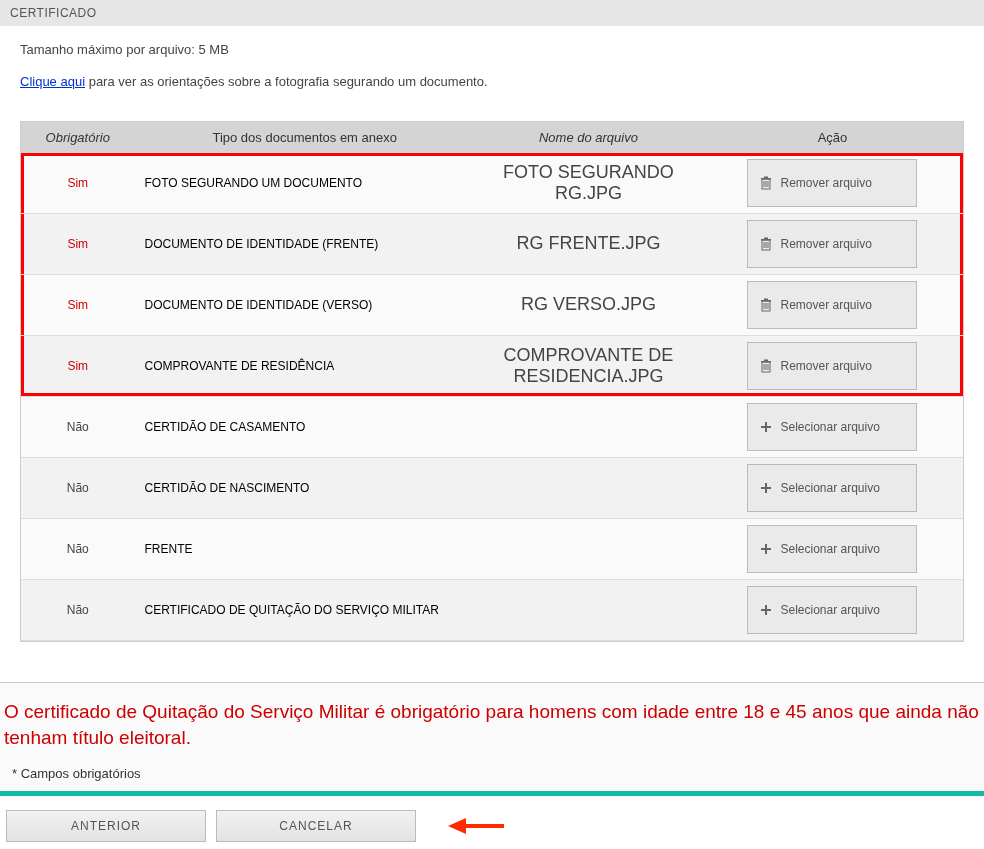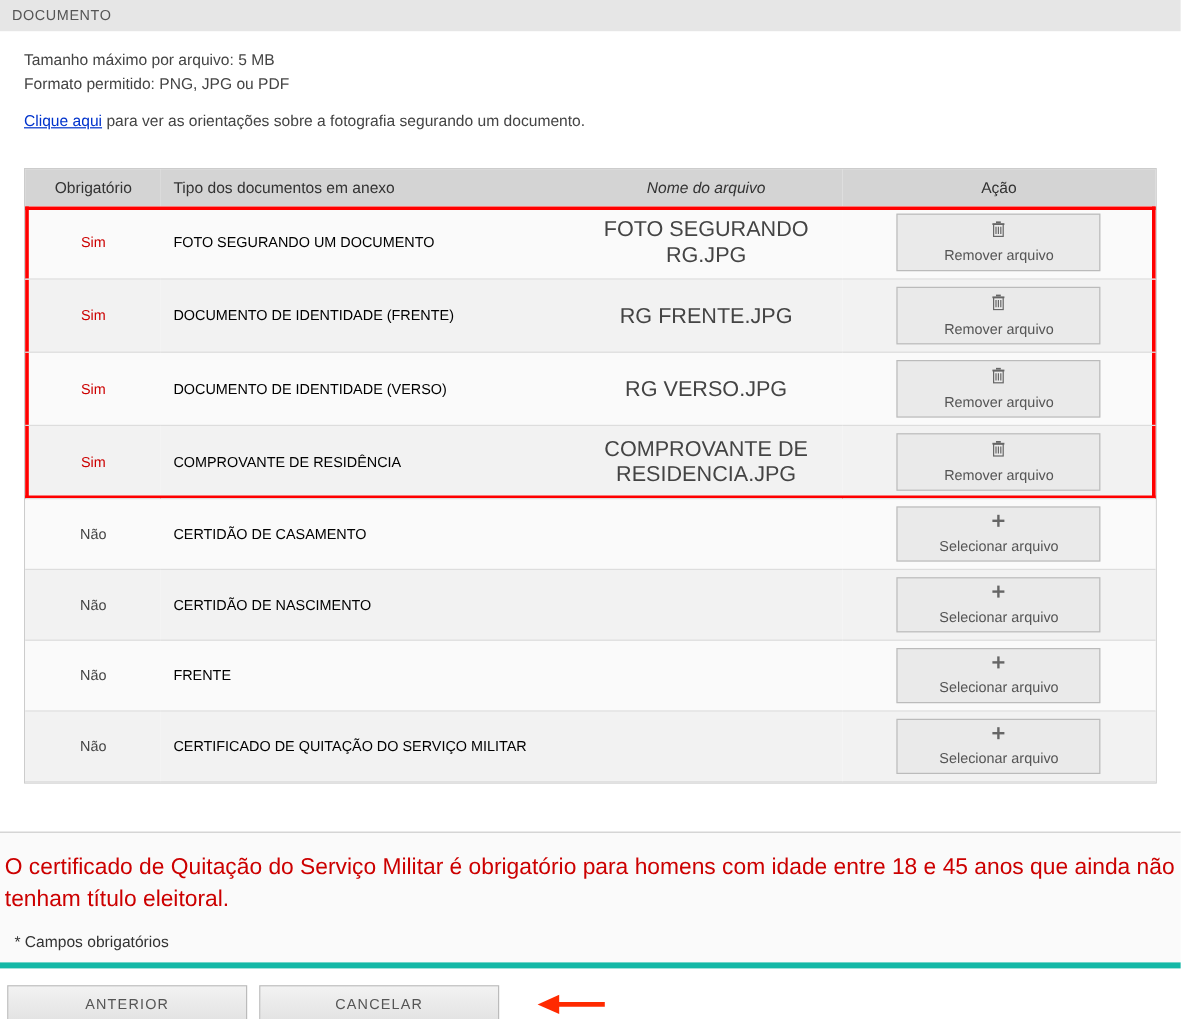--- a/index.html
+++ b/index.html
@@ -42,21 +42,21 @@
       width: 100%;
       border-collapse: collapse;
     }
     thead tr {
       background: #d4d4d4;
     }
     th {
       font-weight: normal;
       color: #333;
       padding: 8px 10px;
-      text-align: left;
+      text-align: center;
       font-size: 13px;
     }
     th.center, td.center { text-align: center; }
     tbody tr { border-bottom: 1px solid #ddd; height: 46px; }
     tbody tr:nth-child(even) { background: #f2f2f2; }
     tbody tr:nth-child(odd) { background: #fafafa; }
     td {
       padding: 6px 10px;
       font-size: 12px;
       color: #333;
@@ -66,27 +66,26 @@
     td.filename { text-align: center; color: #444; font-size: 18px; }
     .obrig-sim { color: #c00; text-align: center; }
     .obrig-nao { color: #444; text-align: center; }
     .action-cell { text-align: center; width: 220px; }
     .btn {
       display: inline-flex;
       align-items: center;
       gap: 8px;
       background: #eaeaea;
       border: 1px solid #bbb;
-      padding: 5px 12px;
+      padding: 16px 12px;
       font-size: 12px;
       color: #555;
       cursor: pointer;
       min-width: 170px;
       justify-content: flex-start;
-      flex-direction: column;
     }
     .btn .icon { color: #666; display: inline-flex; }
     .notice-area {
       border-top: 1px solid #ccc;
       background: #fafafa;
       padding: 16px 4px 10px 4px;
       margin-top: 40px;
     }
     .notice-text {
       color: #c00;
@@ -116,35 +115,34 @@
       font-size: 12px;
       color: #555;
       letter-spacing: 1px;
       cursor: pointer;
     }
     .arrow-annotation {
       display: inline-flex;
       align-items: center;
       margin-left: 20px;
     }
-    .col-obrig { width: 100px; }
+    .col-obrig { width: 100px; font-style: italic; }
     .col-tipo { width: 300px; }
     .col-nome { width: 200px; font-style: italic; }
     .col-acao { width: 230px; }
   </style>
 </head>
 <body>
 
 <div class="section-header">
-  <span>DOCUMENTO</span>
+  <span>CERTIFICADO</span>
 </div>
 
 <div class="content">
   <div class="info-line">Tamanho máximo por arquivo: 5 MB</div>
-  <div class="info-line">Formato permitido: PNG, JPG ou PDF</div>
   <div class="link-line">
     <a href="#">Clique aqui</a><span> para ver as orientações sobre a fotografia segurando um documento.</span>
   </div>
 </div>
 
 <div class="table-wrap">
   <table>
     <thead>
       <tr>
         <th class="col-obrig center">Obrigatório</th>

